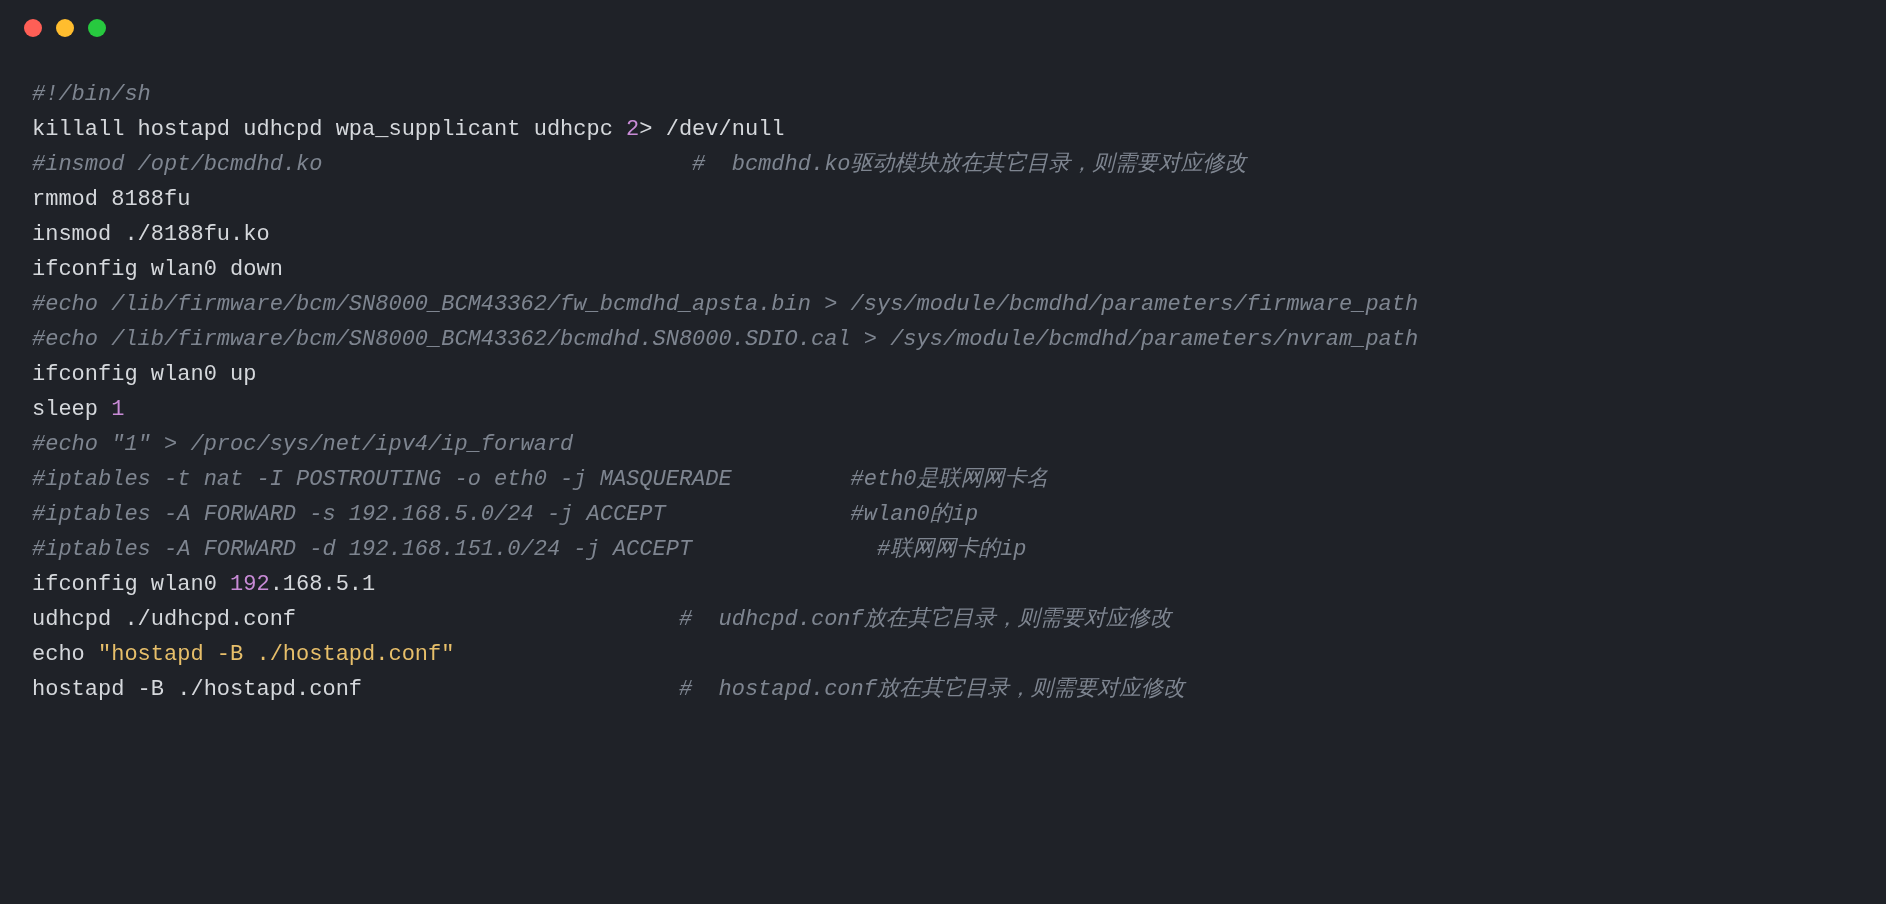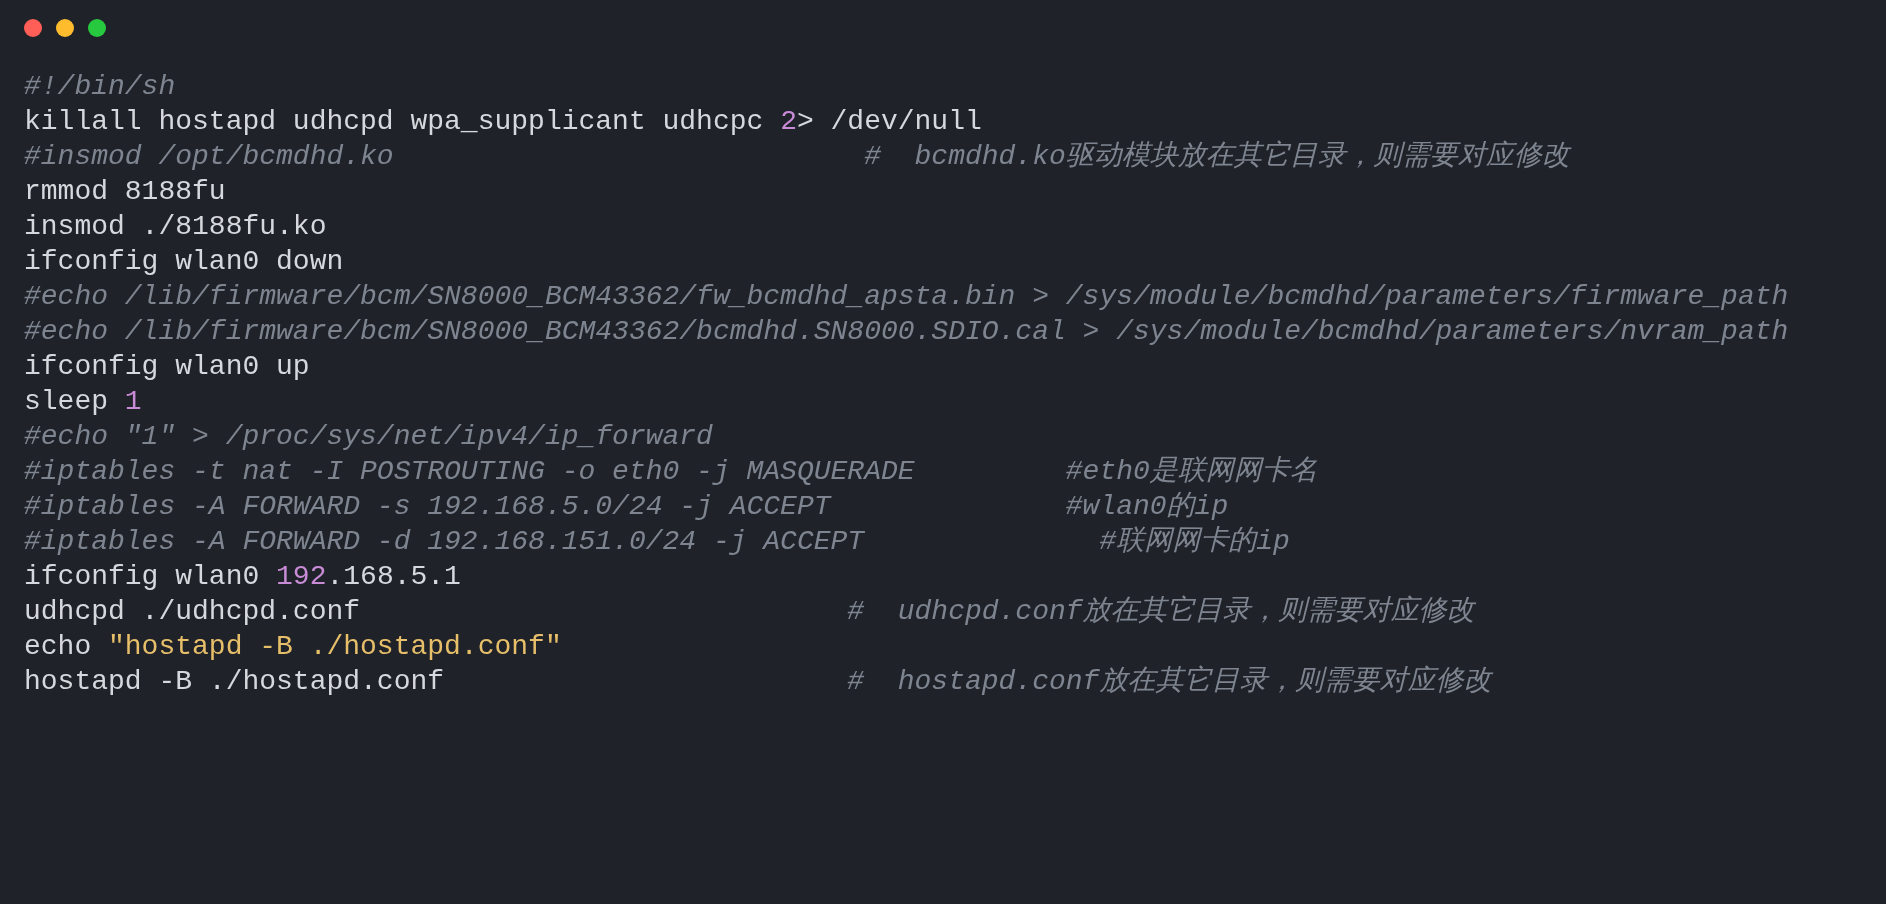--- a/index.html
+++ b/index.html
@@ -26,24 +26,24 @@
   }
   .tl-btn {
     width: 18px;
     height: 18px;
     border-radius: 50%;
   }
   .close   { background: #ff5f56; }
   .min     { background: #ffbd2e; }
   .zoom    { background: #27c93f; }
   pre.code {
-    margin: 0;
+    margin: 8px;
     padding: 14px 24px 24px 24px;
     font-family: "SFMono-Regular", Consolas, "Liberation Mono", Menlo, monospace;
-    font-size: 28px;
+    font-size: 22px;
     line-height: 35px;
     color: #d5d8dc;
     white-space: pre;
     tab-size: 4;
   }
   .c-comment { color: #7e8590; font-style: italic; }
   .c-number  { color: #c88bd6; }
   .c-string  { color: #e7bf6a; }
 </style>
 </head>

